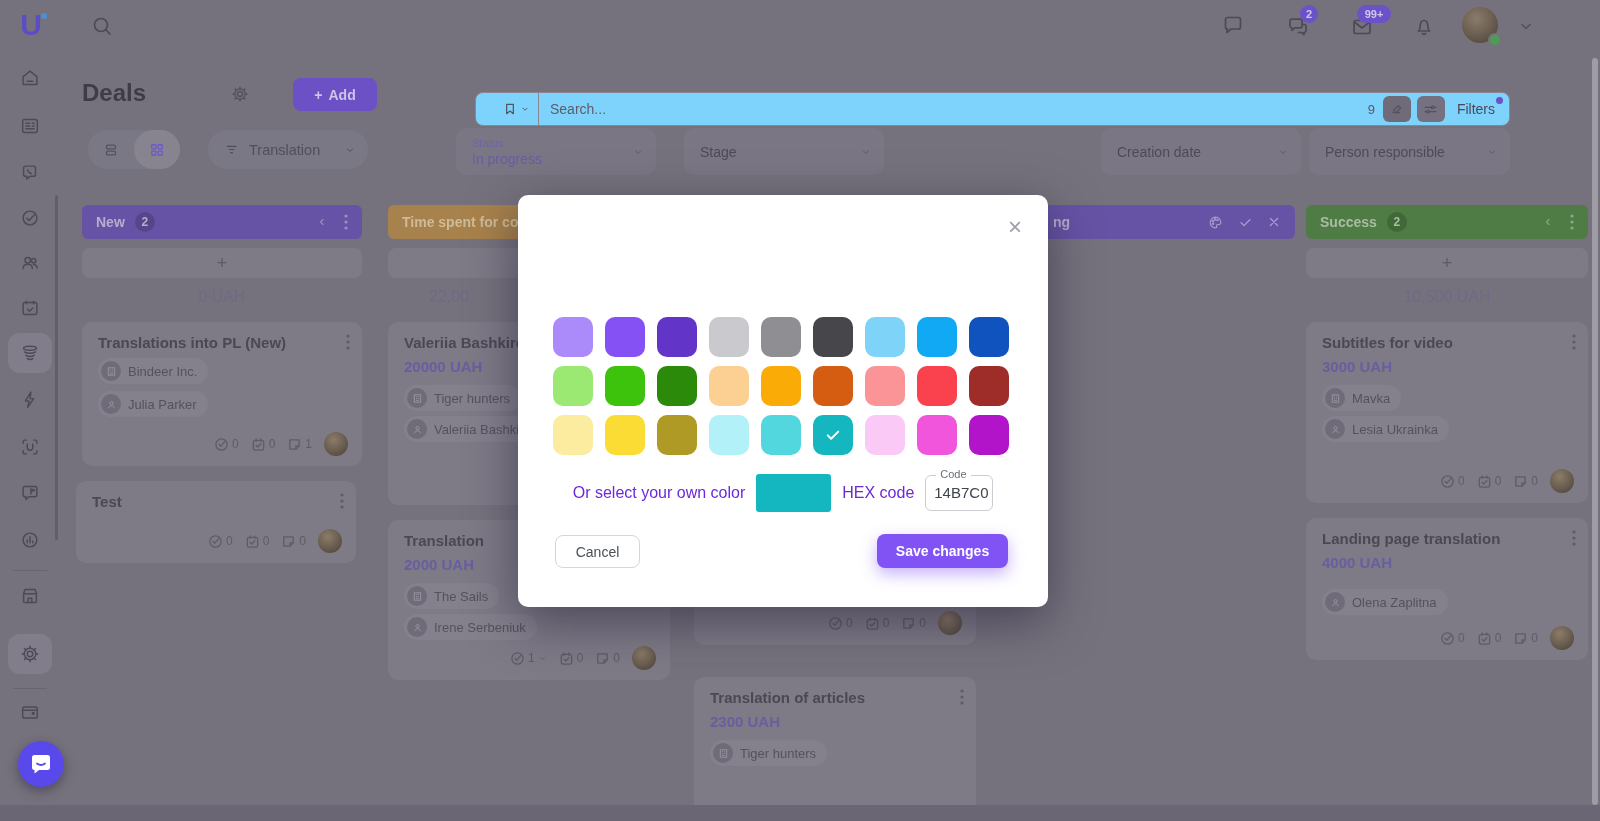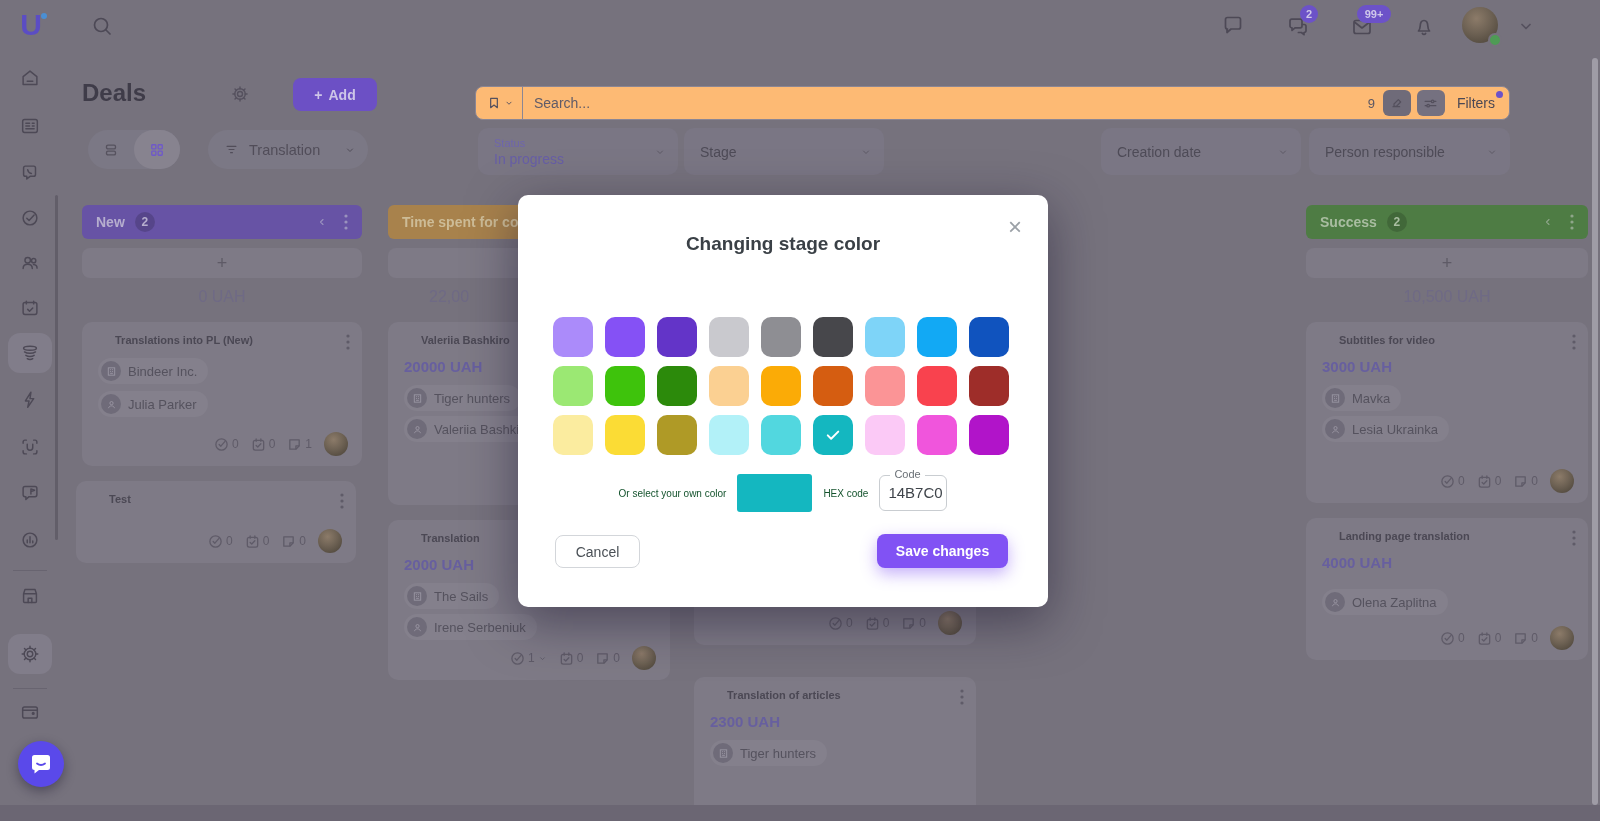--- a/index.html
+++ b/index.html
@@ -21,21 +21,21 @@
   .top-icon{position:absolute;width:24px;height:24px;color:#4D4956;}
   .badge{position:absolute;background:#6C52C8;color:#CFC8EA;font-size:11px;font-weight:600;border-radius:9px;display:flex;align-items:center;justify-content:center;}
   .avatar{border-radius:50%;background:radial-gradient(circle at 40% 32%,#8C7B69 0%,#6E6254 45%,#474036 100%);}
   .status-dot{position:absolute;width:10px;height:10px;border-radius:50%;background:#4E9B55;border:2px solid #76727D;}
 
   
   .page-title{position:absolute;left:82px;top:79px;font-size:24px;font-weight:700;color:#3F3C49;}
   .add-btn{position:absolute;left:293px;top:78px;width:84px;height:33px;background:#6C50C5;border-radius:8px;color:#CDC5E8;font-size:14px;font-weight:600;display:flex;align-items:center;justify-content:center;gap:6px;}
 
   
-  .searchbar{position:absolute;left:475px;top:86px;width:1035px;height:34px;background:#fdba74;border:1px solid #8A8694;border-radius:8px;box-sizing:border-box;display:flex;align-items:center;}
+  .searchbar{position:absolute;left:475px;top:92px;width:1035px;height:34px;background:#7dd3fc;border:1px solid #8A8694;border-radius:8px;box-sizing:border-box;display:flex;align-items:center;padding-left:16px;}
   .search-left{display:flex;align-items:center;gap:2px;padding:0 8px 0 10px;border-right:1px solid #8A8694;height:100%;color:#55515E;}
   .search-ph{margin-left:11px;font-size:14px;color:#5F5B68;flex:1;}
   .search-count{font-size:13px;color:#5B5764;margin-right:8px;}
   .mini-btn{width:28px;height:26px;border-radius:6px;display:flex;align-items:center;justify-content:center;color:#54505D;margin-right:6px;}
   .filters-lbl{position:relative;font-size:14px;color:#4B4854;margin:0 14px 0 6px;}
   .filters-dot{position:absolute;right:-8px;top:-4px;width:7px;height:7px;border-radius:50%;background:#6C52C8;}
 
   
   .toggle-group{position:absolute;left:88px;top:130px;width:92px;height:39px;background:#7B7885;border-radius:20px;display:flex;align-items:center;}
   .toggle-btn{width:46px;height:39px;display:flex;align-items:center;justify-content:center;color:#56525E;}
@@ -48,21 +48,21 @@
   .fchip.status .sl{font-size:11px;color:#6E65AD;}
   .fchip.status .sv{font-size:14px;color:#675EA6;}
 
   
   .col-header{position:absolute;top:205px;height:34px;border-radius:6px;display:flex;align-items:center;padding:0 14px;box-sizing:border-box;font-size:14px;font-weight:600;}
   .col-header .cbadge{width:20px;height:20px;border-radius:50%;background:rgba(0,0,0,.16);font-size:12px;font-weight:600;display:flex;align-items:center;justify-content:center;margin-left:10px;}
   .hdr-ico{margin-left:auto;display:flex;align-items:center;gap:16px;}
   .plus-strip{position:absolute;top:248px;height:30px;background:#7E7A86;border-radius:8px;display:flex;align-items:center;justify-content:center;color:#5E5A66;font-size:18px;font-weight:400;}
   .col-total{position:absolute;top:288px;font-size:16px;color:#6F6A85;text-align:center;}
   .card{position:absolute;background:#7E7A86;border-radius:10px;}
-  .card .title{position:absolute;left:16px;top:12px;right:34px;font-size:11px;font-weight:600;color:#4B4854;white-space:nowrap;overflow:hidden;margin-left:17px;}
+  .card .title{position:absolute;left:16px;top:12px;right:34px;font-size:15px;font-weight:600;color:#4B4854;white-space:nowrap;overflow:hidden;}
   .card .amount{position:absolute;left:16px;font-size:15px;font-weight:600;color:#675F9F;}
   .chip{position:absolute;left:16px;height:26px;border-radius:13px;background:#84808C;display:inline-flex;align-items:center;gap:7px;padding:0 11px 0 3px;font-size:13px;color:#55525E;white-space:nowrap;}
   .chip .cico{width:20px;height:20px;border-radius:50%;background:#6F6B79;display:flex;align-items:center;justify-content:center;color:#9A96A3;}
   .cfoot{position:absolute;right:14px;bottom:10px;display:flex;align-items:center;gap:12px;color:#5F5B68;}
   .cnt{display:flex;align-items:center;gap:3px;font-size:12px;}
   .kebab{position:absolute;right:12px;top:12px;color:#5F5B68;}
   .foot-av{width:24px;height:24px;}
 
   
   .bottom-strip{position:absolute;left:0;top:805px;width:1600px;height:16px;background:#6B6673;}
@@ -70,21 +70,21 @@
   .launcher{position:absolute;left:18px;top:741px;width:46px;height:46px;border-radius:50%;background:#5A49EA;display:flex;align-items:center;justify-content:center;box-shadow:0 4px 12px rgba(20,15,40,.4);}
 
   
   .modal{position:absolute;left:518px;top:195px;width:530px;height:412px;background:#FFFFFF;border-radius:10px;box-shadow:0 14px 50px rgba(25,20,45,.5);}
   .m-close{position:absolute;top:20px;right:26px;font-size:24px;line-height:24px;color:#9BA1A7;cursor:pointer;}
   .m-title{position:absolute;left:0;right:0;top:38px;text-align:center;font-size:19px;font-weight:600;color:#3A4046;}
   .m-sub{position:absolute;left:0;right:0;top:90px;text-align:center;font-size:14.5px;color:#4A5056;}
   .pal{position:absolute;left:35px;top:122px;width:456px;display:grid;grid-template-columns:repeat(9,40px);grid-auto-rows:40px;column-gap:12px;row-gap:9px;}
   .sw{width:40px;height:40px;border-radius:10px;display:flex;align-items:center;justify-content:center;}
   .m-custom{position:absolute;left:0;right:0;top:279px;height:38px;display:flex;align-items:center;justify-content:center;gap:11px;}
-  .m-custom .lbl{font-size:10px;color:#14532d;}
+  .m-custom .lbl{font-size:16px;color:#6d28d9;}
   .custom-sw{width:75px;height:38px;border-radius:3px;}
   .codebox{position:relative;width:68px;height:36px;border:1px solid #C9CDD1;border-radius:6px;box-sizing:border-box;}
   .codebox .legend{position:absolute;top:-8px;left:10px;background:#fff;padding:0 4px;font-size:11px;color:#6A7076;}
   .codebox input{border:none;outline:none;width:54px;margin:8px 0 0 8px;padding:0;font-size:15px;color:#3F444A;font-family:"Liberation Sans",sans-serif;background:transparent;}
   .btn-cancel{position:absolute;left:37px;top:340px;width:85px;height:33px;background:#fff;border:1px solid #D3D6DA;border-radius:8px;font-size:14px;color:#4A5056;display:flex;align-items:center;justify-content:center;box-sizing:border-box;}
   .btn-save{position:absolute;right:40px;top:339px;width:131px;height:34px;background:#8152F4;border-radius:8px;font-size:14px;font-weight:600;color:#FFFFFF;display:flex;align-items:center;justify-content:center;box-shadow:0 6px 16px rgba(129,82,244,.45);}
 </style>
 </head>
 <body>
 
@@ -303,21 +303,21 @@
         </svg>
       </span>
     <span style="font-size:14.5px;flex:1;">Translation</span>
     <span class="chev">
         <svg width="12" height="12" viewBox="0 0 24 24" fill="none" stroke="currentColor" stroke-width="2" stroke-linecap="round" stroke-linejoin="round">
           <path d="M7 10l5 5 5-5"></path>
         </svg>
       </span>
   </div>
 
-  <div class="fchip status" style="left:478px;">
+  <div class="fchip status" style="left:456px;">
     <div class="two">
         <span class="sl">Status</span>
         <span class="sv">In progress</span>
       </div>
     <span class="chev">
         <svg width="12" height="12" viewBox="0 0 24 24" fill="none" stroke="currentColor" stroke-width="2" stroke-linecap="round" stroke-linejoin="round">
           <path d="M7 10l5 5 5-5"></path>
         </svg>
       </span>
   </div>
@@ -603,20 +603,44 @@
         <span class="cico">
           <svg width="11" height="11" viewBox="0 0 24 24" fill="none" stroke="currentColor" stroke-width="2">
             <rect x="5" y="4" width="14" height="16"></rect>
             <path d="M9 8h2M13 8h2M9 12h2M13 12h2M9 16h6"></path>
           </svg>
         </span>
         <span>Tiger hunters</span>
       </div>
   </div>
 
+  <div class="col-header" style="left:1000px;width:295px;background:#6753A5;color:#B6AECE;">
+    <span style="position:absolute;left:53px;">ng</span>
+    <span class="hdr-ico" style="color:#A79ECB;gap:14px;">
+      <span>
+          <svg width="17" height="17" viewBox="0 0 24 24" fill="none" stroke="currentColor" stroke-width="1.6">
+            <path d="M12 4.5a7.5 7.5 0 1 0 .2 15c1 0 1.6-.7 1.6-1.5 0-.7-.4-1-.4-1.7 0-.8.7-1.4 1.6-1.4h1.8c1.5 0 2.7-1.1 2.7-2.6C19.5 7.6 16.1 4.5 12 4.5z"></path>
+            <circle cx="8.2" cy="10" r="0.9" fill="currentColor"></circle>
+            <circle cx="11.2" cy="7.8" r="0.9" fill="currentColor"></circle>
+            <circle cx="14.8" cy="8.3" r="0.9" fill="currentColor"></circle>
+            <circle cx="8.6" cy="13.6" r="0.9" fill="currentColor"></circle>
+          </svg>
+        </span>
+      <span>
+          <svg width="15" height="15" viewBox="0 0 24 24" fill="none" stroke="currentColor" stroke-width="2.2" stroke-linecap="round" stroke-linejoin="round">
+            <path d="M5 12.5l4.5 4.5L19 7.5"></path>
+          </svg>
+        </span>
+      <span>
+          <svg width="14" height="14" viewBox="0 0 24 24" fill="none" stroke="currentColor" stroke-width="2.2" stroke-linecap="round">
+            <path d="M6 6l12 12M18 6L6 18"></path>
+          </svg>
+        </span>
+    </span>
+  </div>
 
   <div class="col-header" style="left:1306px;width:282px;background:#4E7C44;color:#A9BDA1;">
     <span>Success</span>
     <span class="cbadge">2</span>
     <span class="hdr-ico" style="color:#8FA68A;">
       <span>
           <svg width="12" height="12" viewBox="0 0 24 24" fill="none" stroke="currentColor" stroke-width="2.2" stroke-linecap="round" stroke-linejoin="round">
             <path d="M14 7l-5 5 5 5"></path>
           </svg>
         </span>
@@ -737,21 +761,20 @@
   <div class="v-scroll"></div>
   <div class="launcher">
     <svg width="24" height="24" viewBox="0 0 24 24">
         <path fill="#FFFFFF" d="M5.5 3h13A2.5 2.5 0 0 1 21 5.5v10a2.5 2.5 0 0 1-2.5 2.5H10l-4.5 3.5V18h0A2.5 2.5 0 0 1 3 15.5v-10A2.5 2.5 0 0 1 5.5 3z"></path>
         <path fill="none" stroke="#5A49EA" stroke-width="1.8" stroke-linecap="round" d="M8 11.5c2.6 2 5.4 2 8 0"></path>
       </svg>
   </div>
 
   <div class="modal">
     <div class="m-close">×</div>
-    <div class="m-title">Changing stage color</div>
 
     <div class="pal">
       <div class="sw" style="background-color: rgb(171, 139, 250);"></div>
       <div class="sw" style="background-color: rgb(133, 81, 245);"></div>
       <div class="sw" style="background-color: rgb(99, 52, 200);"></div>
       <div class="sw" style="background-color: rgb(201, 201, 206);"></div>
       <div class="sw" style="background-color: rgb(142, 142, 147);"></div>
       <div class="sw" style="background-color: rgb(71, 71, 75);"></div>
       <div class="sw" style="background-color: rgb(126, 212, 248);"></div>
       <div class="sw" style="background-color: rgb(18, 169, 244);"></div>

